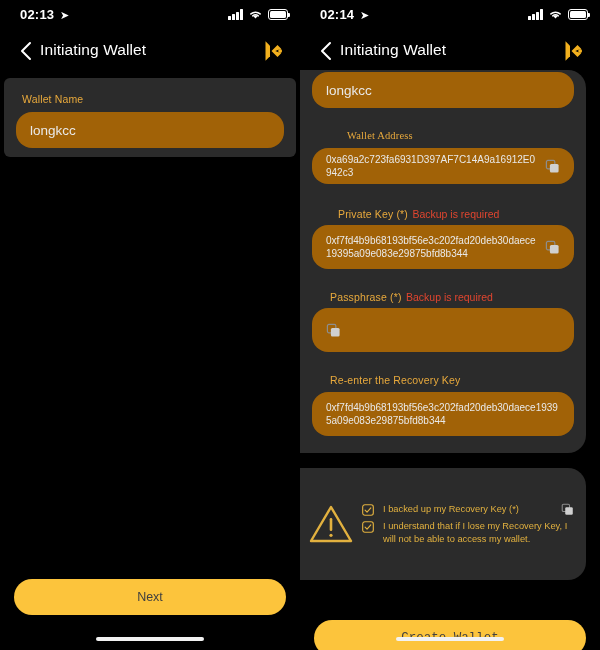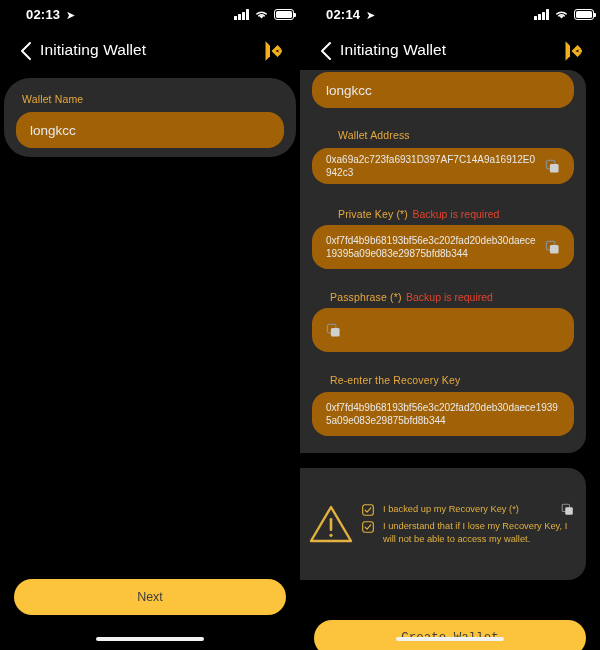--- a/index.html
+++ b/index.html
@@ -6,21 +6,21 @@
   html, body {
     width:600px; height:650px;
     background:#000;
     font-family:"Liberation Sans", sans-serif;
     overflow:hidden;
   }
   .stage { position:relative; width:600px; height:650px; background:#000; display:flex; }
   .panel { position:relative; width:300px; height:650px; background:#000; overflow:hidden; }
 
   
-  .statusbar { position:absolute; top:0; left:8px; width:300px; height:30px; }
+  .statusbar { position:absolute; top:0; left:2px; width:300px; height:30px; }
   .clock {
     position:absolute; left:18px; top:7px;
     color:#fff; font-size:13px; font-weight:bold; letter-spacing:.2px;
   }
   .loc-arrow { position:absolute; top:9px; font-size:11px; color:#fff; }
   .sb-right { position:absolute; right:14px; top:9px; display:flex; align-items:center; gap:5px; }
   .bars { display:flex; align-items:flex-end; gap:1.5px; height:11px; }
   .bars i { display:block; width:2.6px; background:#fff; border-radius:.5px; }
   .bars i:nth-child(1){height:4px;} .bars i:nth-child(2){height:6px;}
   .bars i:nth-child(3){height:8.5px;} .bars i:nth-child(4){height:11px;}
@@ -32,21 +32,21 @@
   .navbar { position:absolute; top:32px; left:0; width:300px; height:38px; }
   .back-btn { position:absolute; left:14px; top:6px; width:26px; height:26px; cursor:pointer; }
   .nav-title {
     position:absolute; left:40px; top:9px;
     color:#fff; font-size:15.5px; letter-spacing:.1px;
   }
   .brand { position:absolute; right:12px; top:4px; width:30px; height:30px; }
 
   
   .card { position:absolute; background:#2b2b2b; }
-  .card-left  { left:4px;  right:4px; border-radius:26px;padding-left:32px; }
+  .card-left  { left:4px;  right:4px; border-radius:6px;padding-left:32px; }
   .card-right { left:0px;  right:14px; border-radius:0 18px 18px 0; }
 
   .field-label { color:#e8a93c; font-size:10.5px; letter-spacing:.15px; }
   .label-req { color:#e0452f; font-size:10.5px; }
 
   .value-box {
     background:#a16207; border-radius:16px;
     display:flex; align-items:center;
     padding:0 14px; position:relative;
   }
@@ -173,21 +173,21 @@
         <circle cx="29.5" cy="20" r="2.6" fill="#f2b01e"></circle>
       </svg>
     </div>
 
     <div class="card card-right" style="top:70px; height:383px;">
 
       <div class="value-box" style="position:absolute; left:12px; right:12px; top:2px; height:36px;">
         <span class="val big">longkcc</span>
       </div>
 
-      <div style="position:absolute; left:38px; top:55px;">
+      <div style="position:absolute; left:47px; top:55px;font-family:Liberation Serif, serif;">
         <span class="field-label">Wallet Address</span>
       </div>
       <div class="value-box" style="position:absolute; left:12px; right:12px; top:78px; height:36px;">
         <span class="val">0xa69a2c723fa6931D397AF7C14A9a16912E0942c3</span>
         <svg class="copy-ico" viewBox="0 0 16 16">
           <rect x="1.5" y="1.5" width="9" height="9" rx="1.6" stroke="#8d8d8d" stroke-width="1.3" fill="none"></rect>
           <rect x="5.2" y="5.2" width="9.3" height="9.3" rx="1.6" fill="#d0d0d0"></rect>
         </svg>
       </div>
 

